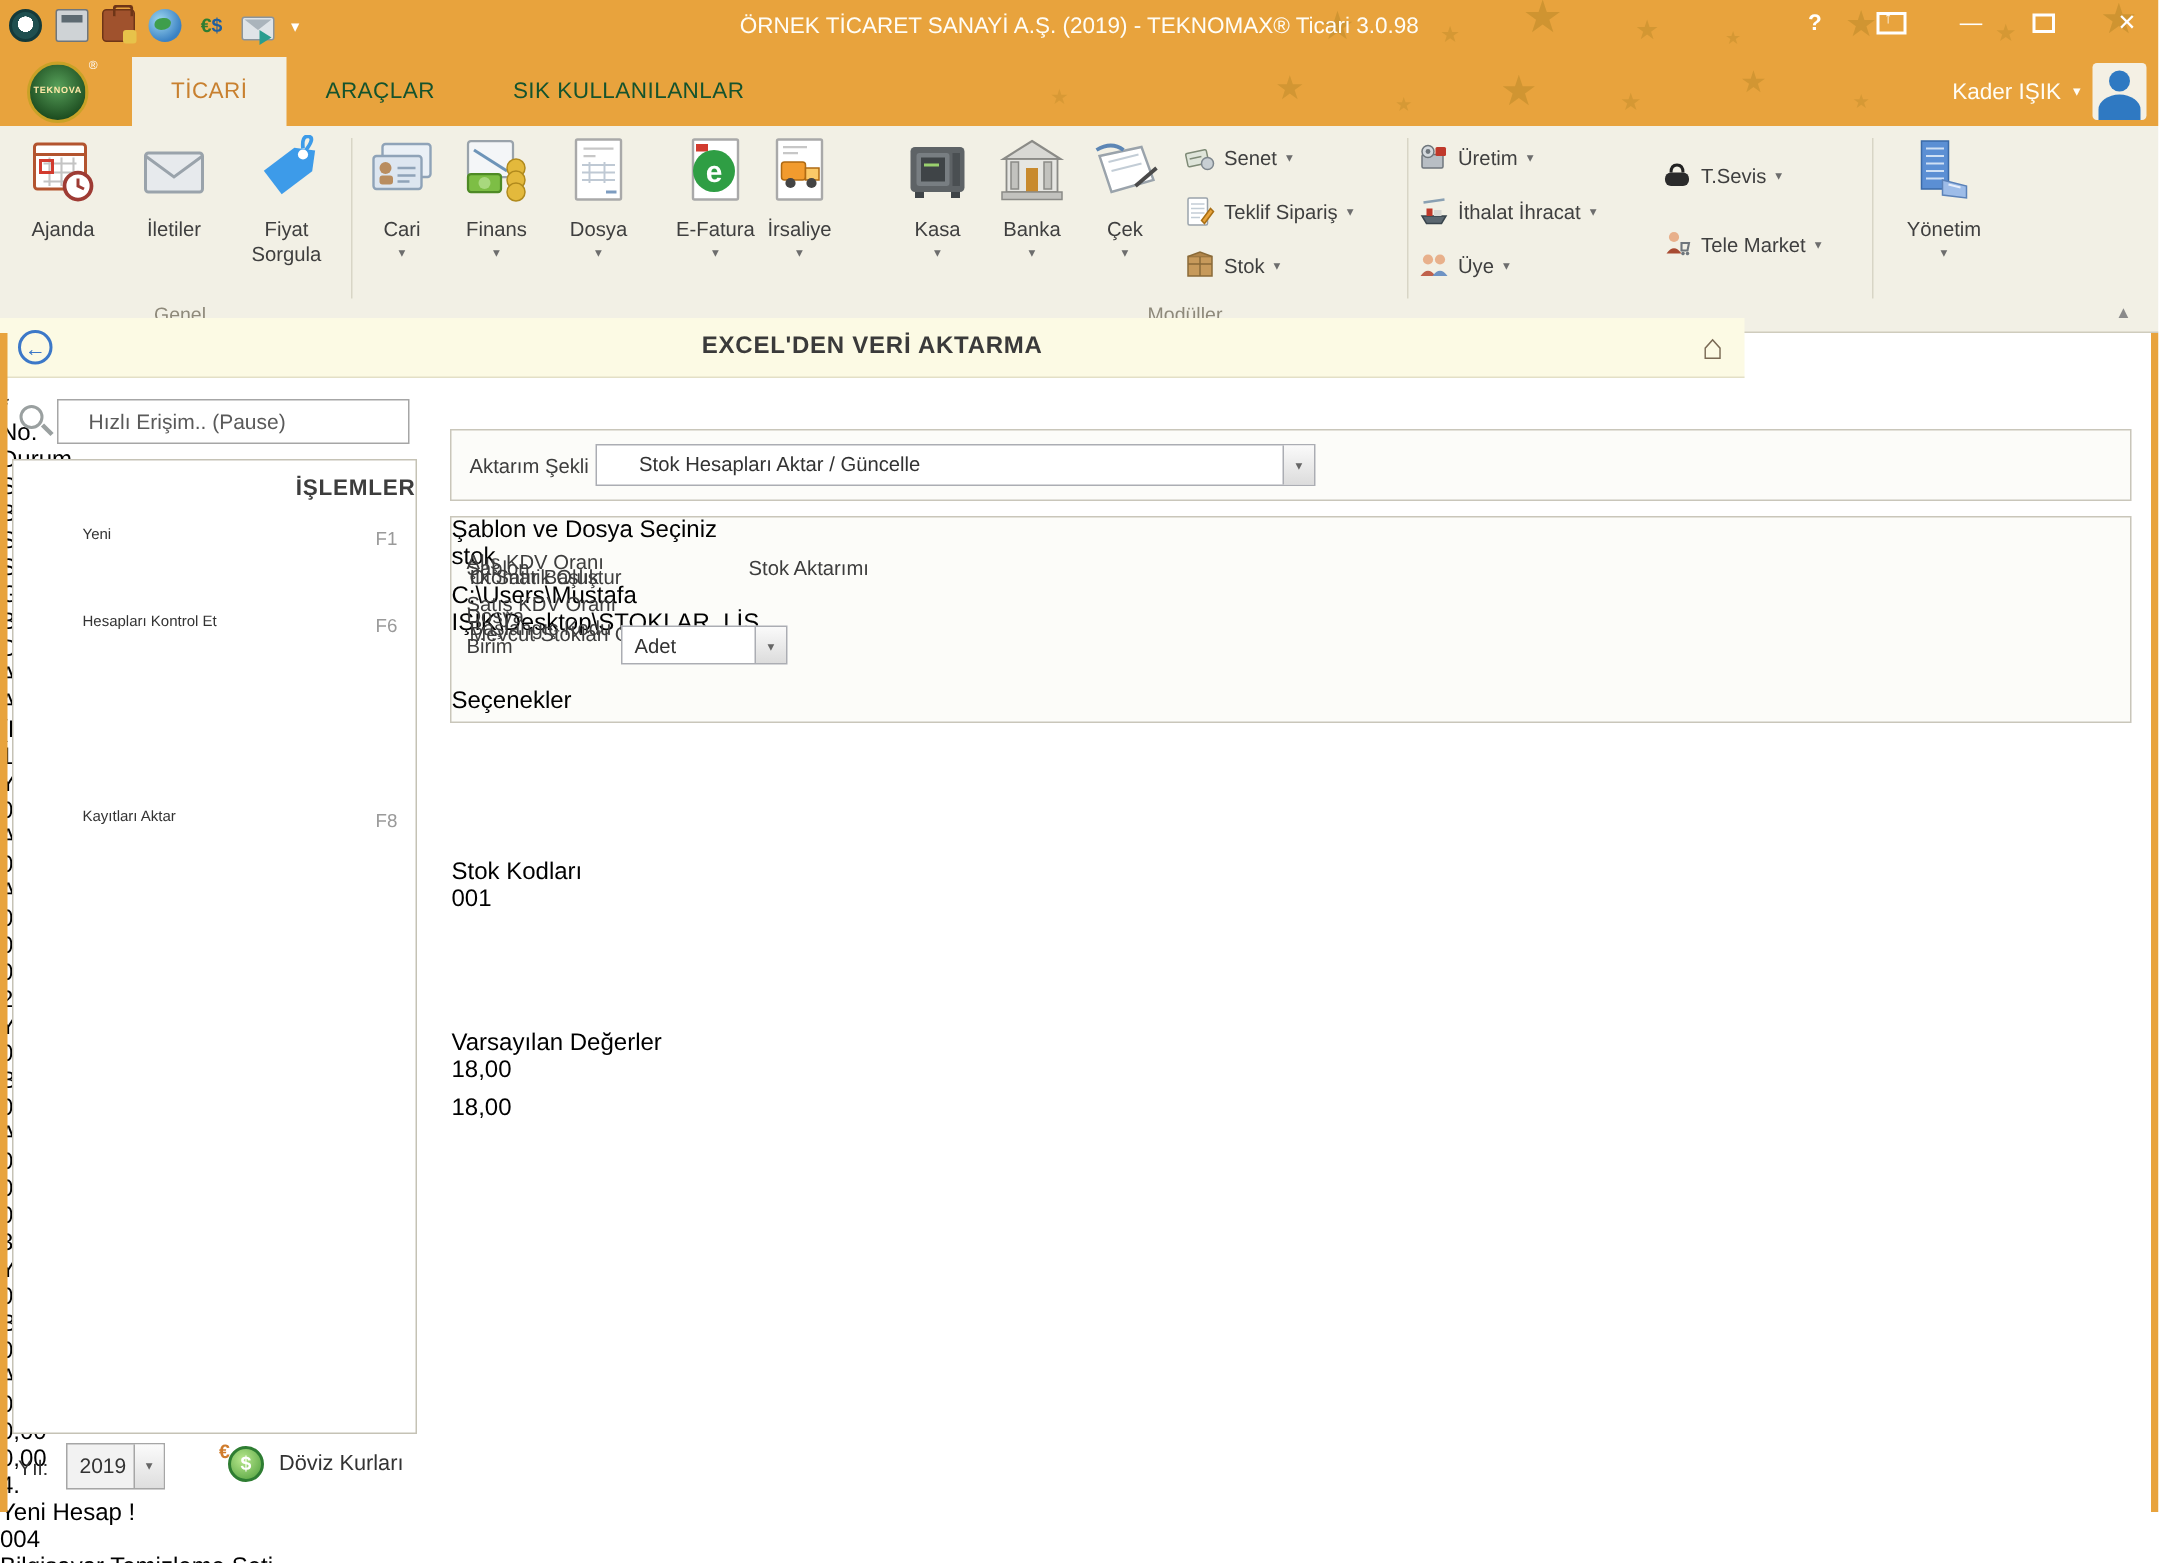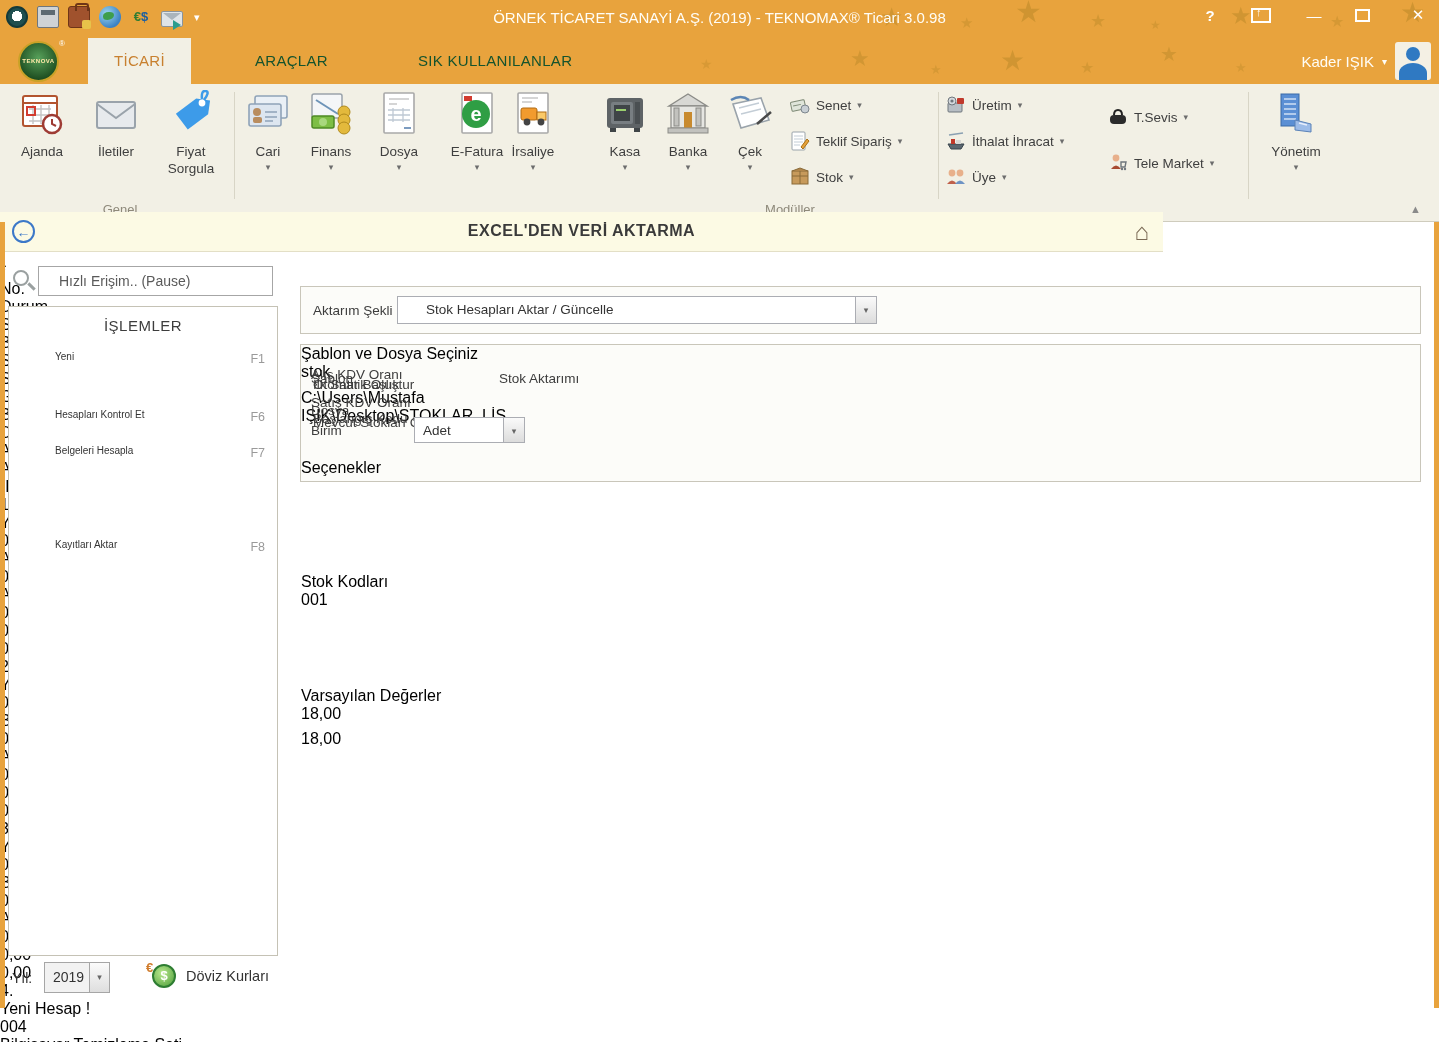--- a/index.html
+++ b/index.html
@@ -33,21 +33,21 @@
   .wc-pop { width:20px; height:15px; border:2px solid #fff; position:relative; }
   .wc-pop::after { content:"↑"; position:absolute; left:3px; top:-4px; color:#fff; font-size:11px; }
   .wc-min::before { content:"—"; }
   .wc-max { width:15px; height:13px; border:2px solid #fff; }
   .wc-close::before { content:"✕"; font-weight:bold; }
 
   
   .logo { position:absolute; left:18px; top:3px; width:41px; height:41px; border-radius:50%; background:radial-gradient(circle at 50% 40%, #57a05a, #1d4d20 75%); border:2px solid #C9A227; cursor:pointer; }
   .logo::before { content:"TEKNOVA"; position:absolute; left:0; right:0; top:15px; text-align:center; color:#ffe9a8; font-size:6px; font-weight:bold; letter-spacing:.5px; }
   .logo::after { content:"®"; position:absolute; right:-8px; top:-4px; color:#fff; font-size:8px; }
-  .tabs { position:absolute; left:88px; top:0; height:46px; display:flex;gap:38px; }
+  .tabs { position:absolute; left:88px; top:0; height:46px; display:flex; }
   .tab { padding:0 26px; line-height:46px; font-size:15px; color:#14532d; letter-spacing:.3px; cursor:pointer; }
   .tab.active { background:#F2F0E5; color:#C8802F; }
   .userbox { position:absolute; right:8px; top:4px; display:flex; align-items:center; gap:8px; cursor:pointer; z-index:5; }
   .username { color:#FFFDF6; font-size:15px; }
   .user-caret { color:#FFFDF6; font-size:10px; }
   .avatar { width:36px; height:38px; background:#F4F0E4; border-radius:3px; position:relative; overflow:hidden; }
   .avatar::before { content:""; position:absolute; left:11px; top:5px; width:14px; height:14px; border-radius:50%; background:#2F79C2; }
   .avatar::after { content:""; position:absolute; left:4px; top:21px; width:28px; height:20px; border-radius:50% 50% 0 0; background:#2F79C2; }
 
   
@@ -79,21 +79,21 @@
   
   .workspace { position:absolute; left:0; top:262px; width:1439px; height:746px; background:#fff; }
   .edge { position:absolute; top:-40px; bottom:0; width:5px; background:#E8A33D; z-index:6; }
   .edge.l { left:0; } .edge.r { right:0; }
 
   
   .search-ico { position:absolute; left:13px; top:8px; width:16px; height:16px; border:2px solid #9aa0a0; border-radius:50%; }
   .search-ico::after { content:""; position:absolute; left:12px; top:13px; width:9px; height:3px; background:#9aa0a0; transform:rotate(45deg); }
   .searchbox { position:absolute; left:38px; top:4px; width:235px; height:30px; border:1px solid #A6A6A6; background:#fff; font-size:14px; color:#5a5a5a; line-height:28px; padding-left:20px; cursor:text; }
   .sidepanel { position:absolute; left:8px; top:44px; width:270px; height:650px; border:1px solid #C5C2B5; background:#fff; }
-  .side-title { position:absolute; left:0; right:0; top:10px; text-align:center; font-size:15px; color:#3d3d3d; letter-spacing:.5px; }
+  .side-title { position:absolute; left:0; right:0; top:10px; text-align:right; font-size:15px; color:#3d3d3d; letter-spacing:.5px;font-weight:bold; }
   .sitem { position:absolute; left:0; width:100%; height:32px; cursor:pointer; }
   .sitem .silabel { position:absolute; left:46px; top:6px; font-size:10px; color:#333; }
   .sitem .sikey { position:absolute; right:12px; top:7px; font-size:12.5px; color:#9a9a9a; }
   .sitem .siicon { position:absolute; left:12px; top:2px; width:26px; height:26px; }
   .yearlbl { position:absolute; left:12px; top:708px; font-size:14px; color:#333; }
   .yearsel { position:absolute; left:44px; top:700px; width:66px; height:31px; border:1px solid #A6A6A6; background:#F2F2F2; cursor:pointer; }
   .yearsel .yv { position:absolute; left:8px; top:6px; font-size:14px; color:#333; }
   .yearsel .ydd { position:absolute; right:0; top:0; bottom:0; width:20px; border-left:1px solid #A6A6A6; background:linear-gradient(#fbfbfb,#dedede); color:#666; font-size:9px; text-align:center; line-height:29px; }
   .yearsel .ydd::before { content:"▾"; }
   .coin { position:absolute; left:152px; top:702px; width:24px; height:24px; border-radius:50%; background:radial-gradient(circle at 40% 35%, #b9e88e, #4d9e3a); border:2px solid #2e7d32; color:#fff; font-size:13px; font-weight:bold; text-align:center; line-height:20px; }
@@ -456,25 +456,20 @@
       <div class="side-title">İŞLEMLER</div>
       <div class="sitem" style="top:38px">
         <span class="siicon"><span class="ic-new"></span></span>
         <span class="silabel">Yeni</span>
         <span class="sikey">F1</span>
       </div>
       <div class="sitem" style="top:96px">
         <span class="siicon"><span class="ic-refresh"></span></span>
         <span class="silabel">Hesapları Kontrol Et</span>
         <span class="sikey">F6</span>
-      </div>
-      <div class="sitem" style="top:132px">
-        <span class="siicon"><span class="ic-calc"></span></span>
-        <span class="silabel">Belgeleri Hesapla</span>
-        <span class="sikey">F7</span>
       </div>
       <div class="sitem" style="top:226px">
         <span class="siicon"><span class="ic-floppy"></span></span>
         <span class="silabel">Kayıtları Aktar</span>
         <span class="sikey">F8</span>
       </div>
     </div>
 
     <div class="yearlbl">Yıl:</div>
     <div class="yearsel">

